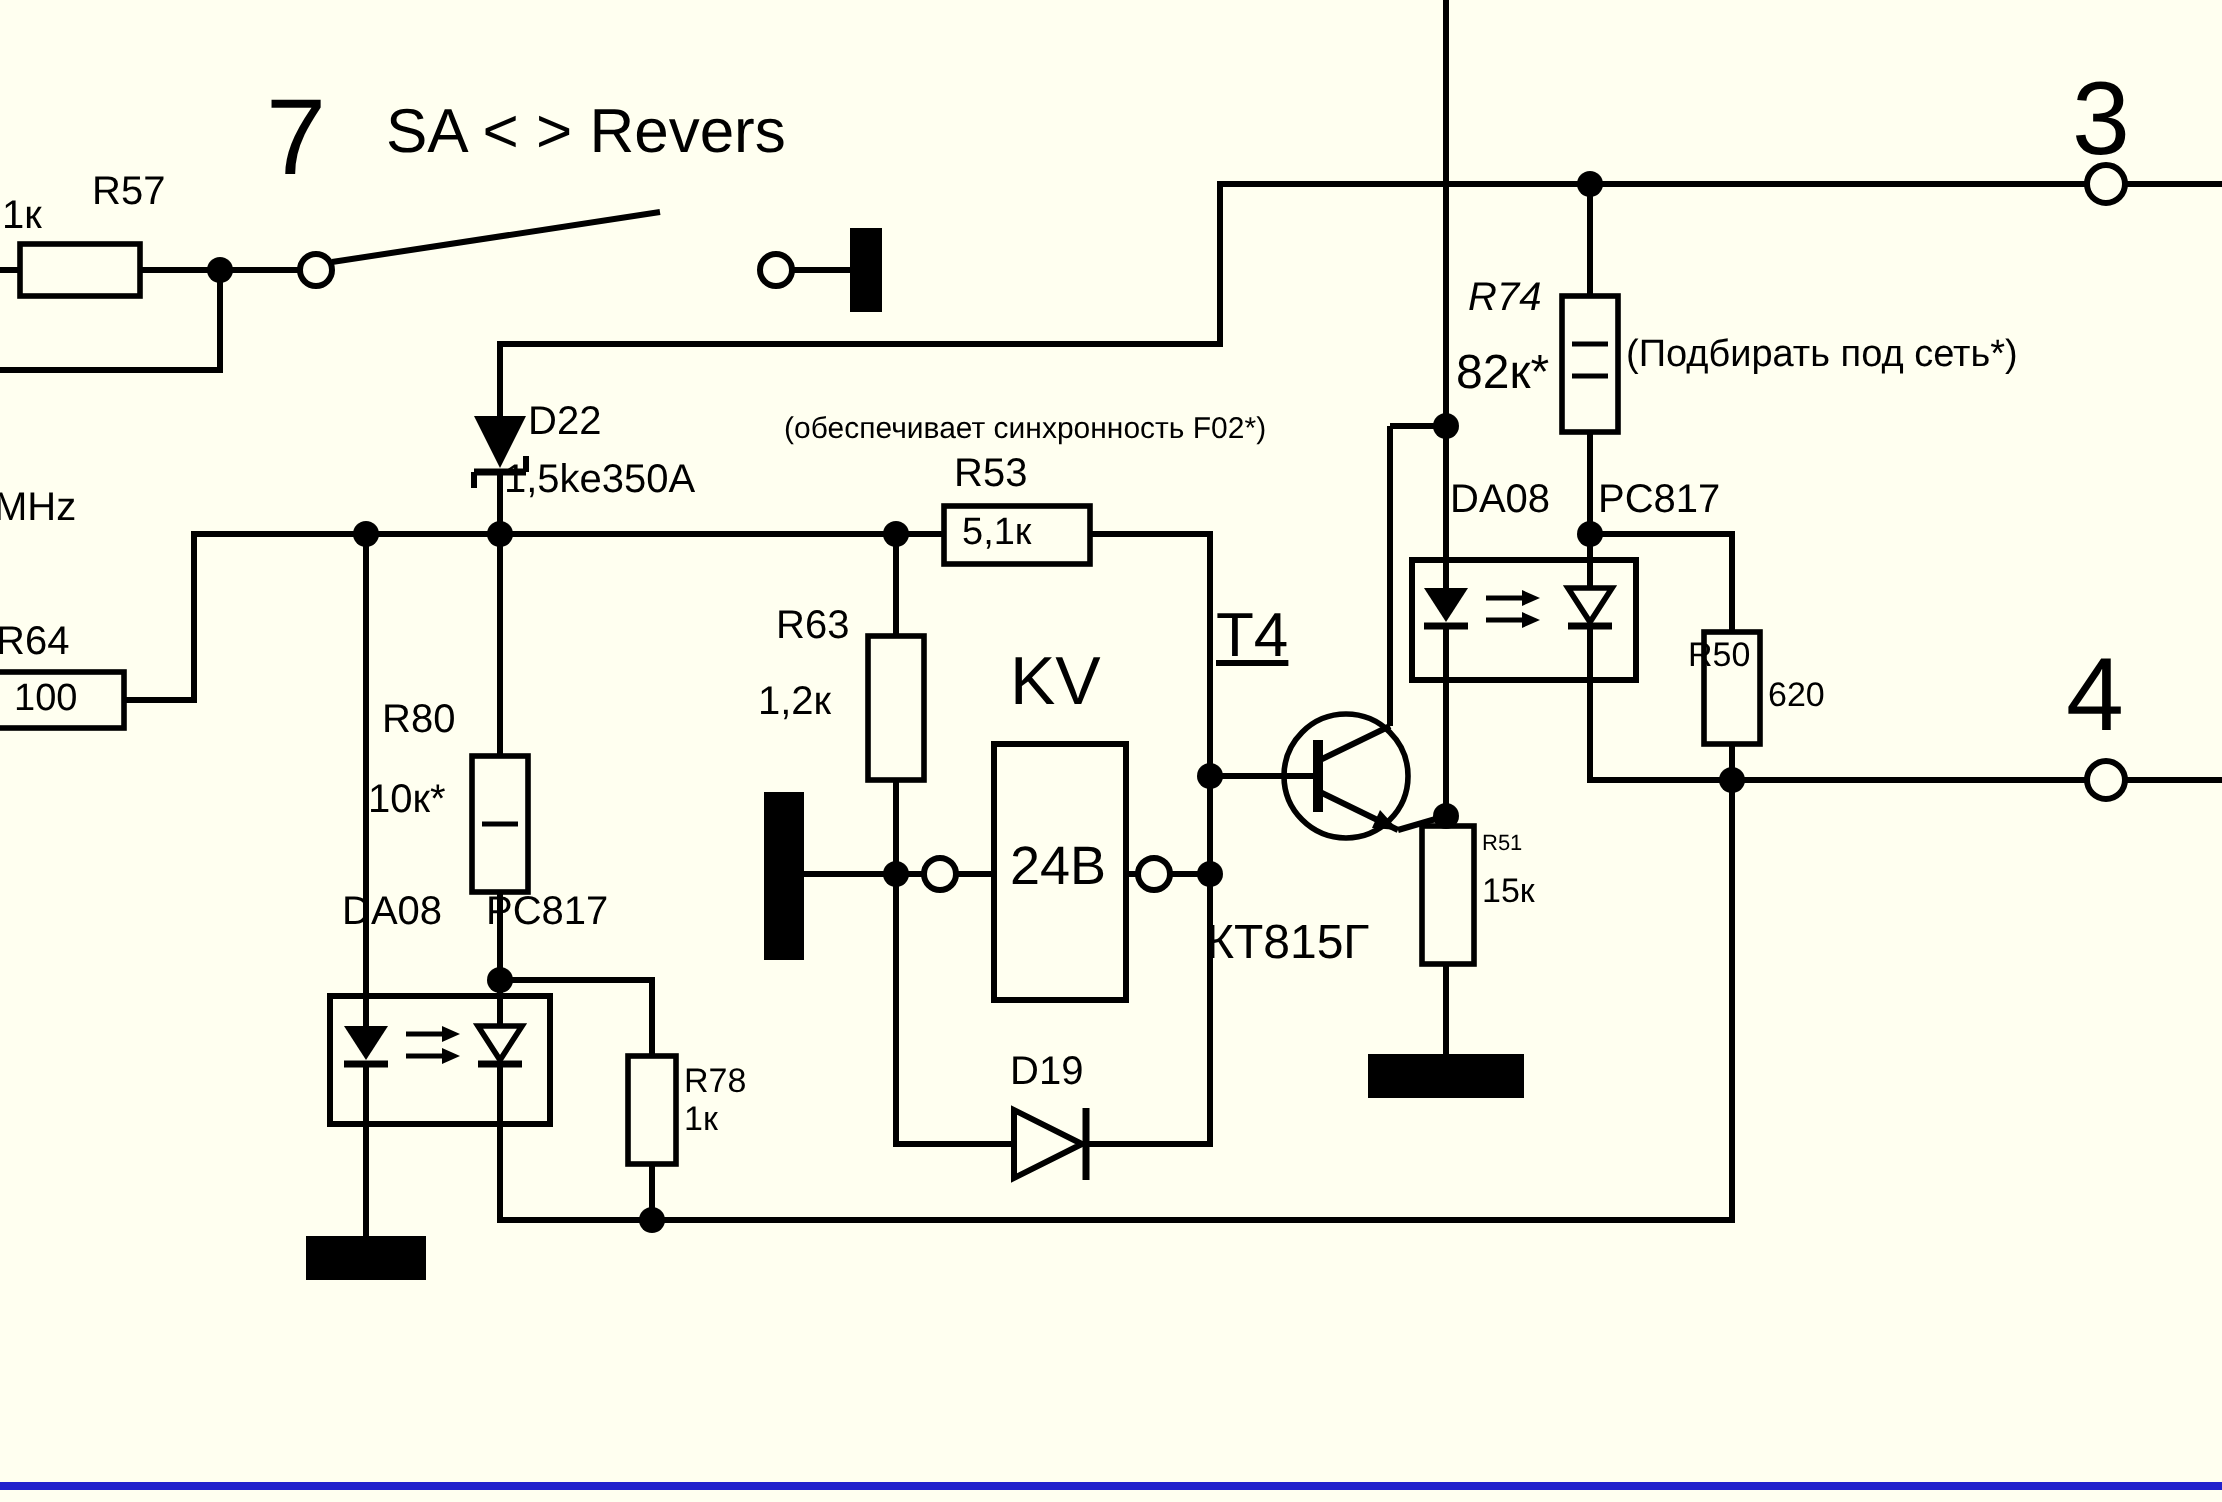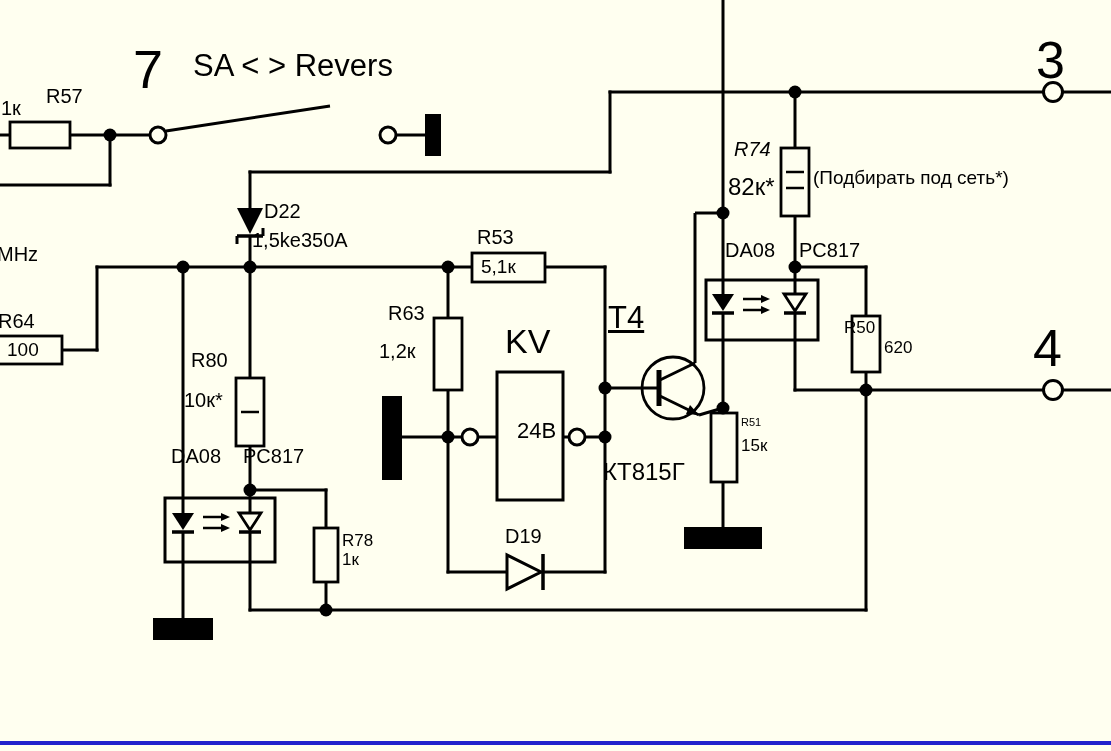--- a/index.html
+++ b/index.html
@@ -181,26 +181,27 @@
 
 <div class="lbl" style="left:133px;top:42px;font-size:54px;">7</div>
 <div class="lbl" style="left:193px;top:50px;font-size:31px;">SA &lt; &gt; Revers</div>
 <div class="lbl" style="left:46px;top:86px;font-size:20px;">R57</div>
 <div class="lbl" style="left:1px;top:98px;font-size:20px;">1к</div>
 <div class="lbl" style="left:-3px;top:244px;font-size:20px;">MHz</div>
 <div class="lbl" style="left:-2px;top:311px;font-size:20px;">R64</div>
 <div class="lbl" style="left:7px;top:340px;font-size:19px;">100</div>
 <div class="lbl" style="left:264px;top:201px;font-size:20px;">D22</div>
 <div class="lbl" style="left:252px;top:230px;font-size:20px;">1,5ke350A</div>
+<div class="lbl" style="left:392px;top:207px;font-size:15px;">(обеспечивает синхронность F02*)</div>
 <div class="lbl" style="left:477px;top:227px;font-size:20px;">R53</div>
 <div class="lbl" style="left:481px;top:257px;font-size:19px;">5,1к</div>
 <div class="lbl" style="left:388px;top:303px;font-size:20px;">R63</div>
 <div class="lbl" style="left:379px;top:341px;font-size:20px;">1,2к</div>
 <div class="lbl" style="left:505px;top:324px;font-size:34px;">KV</div>
-<div class="lbl" style="left:505px;top:420px;font-size:22px;margin-left:12px;">24В</div>
+<div class="lbl" style="left:505px;top:420px;font-size:27px;">24В</div>
 <div class="lbl" style="left:191px;top:350px;font-size:20px;">R80</div>
 <div class="lbl" style="left:184px;top:390px;font-size:20px;">10к*</div>
 <div class="lbl" style="left:171px;top:446px;font-size:20px;">DA08</div>
 <div class="lbl" style="left:243px;top:446px;font-size:20px;">PC817</div>
 <div class="lbl" style="left:342px;top:532px;font-size:17px;">R78</div>
 <div class="lbl" style="left:342px;top:551px;font-size:17px;">1к</div>
 <div class="lbl" style="left:608px;top:302px;font-size:31px;text-decoration:underline;">Т4</div>
 <div class="lbl" style="left:603px;top:460px;font-size:24px;">КТ815Г</div>
 <div class="lbl" style="left:505px;top:526px;font-size:20px;">D19</div>
 <div class="lbl" style="left:734px;top:139px;font-size:20px;font-style:italic;">R74</div>

